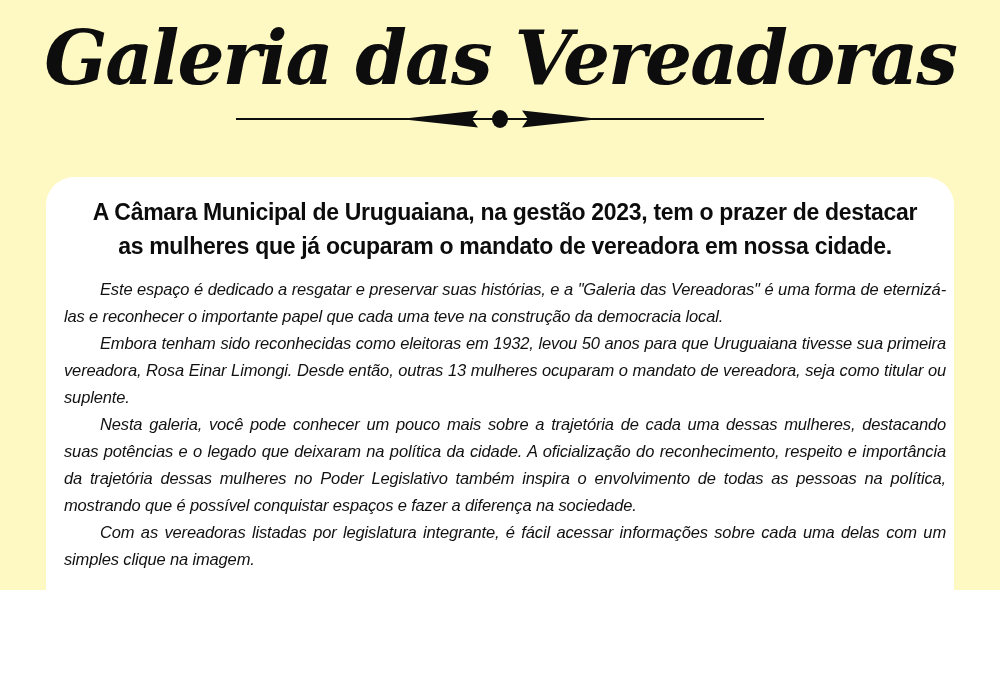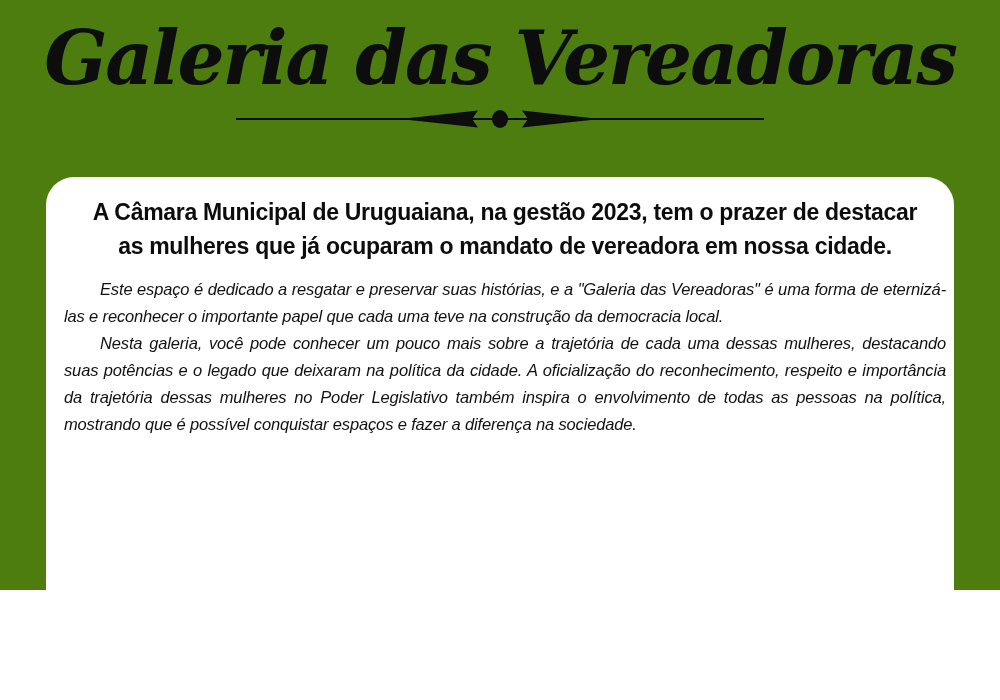--- a/index.html
+++ b/index.html
@@ -6,21 +6,21 @@
   html, body {
     width: 1000px;
     height: 700px;
     overflow: hidden;
     font-family: "Liberation Sans", sans-serif;
   }
   .page {
     position: relative;
     width: 1000px;
     height: 590px;
-    background: #4d7c0f;
+    background: #fef9c3;
   }
   .header {
     position: absolute;
     top: 0; left: 0; right: 0;
     height: 165px;
     text-align: center;
   }
   .page-title {
     margin-top: 2px;
     font-family: "DejaVu Serif", serif;
@@ -80,17 +80,19 @@
       <polygon points="168,13 246,4.5 240,13 246,21.5" fill="#0d0d0d"></polygon>
       <ellipse cx="268" cy="13" rx="8" ry="9" fill="#0d0d0d"></ellipse>
       <polygon points="368,13 290,4.5 296,13 290,21.5" fill="#0d0d0d"></polygon>
     </svg>
   </div>
 
   <div class="card">
     <h2 class="card-heading">A Câmara Municipal de Uruguaiana, na gestão 2023, tem o prazer de destacar as mulheres que já ocuparam o mandato de vereadora em nossa cidade.</h2>
     <div class="card-body">
       <p>Este espaço é dedicado a resgatar e preservar suas histórias, e a "Galeria das Vereadoras" é uma forma de eternizá-las e reconhecer o importante papel que cada uma teve na construção da democracia local.</p>
+      <p>Embora tenham sido reconhecidas como eleitoras em 1932, levou 50 anos para que Uruguaiana tivesse sua primeira vereadora, Rosa Einar Limongi. Desde então, outras 13 mulheres ocuparam o mandato de vereadora, seja como titular ou suplente.</p>
       <p>Nesta galeria, você pode conhecer um pouco mais sobre a trajetória de cada uma dessas mulheres, destacando suas potências e o legado que deixaram na política da cidade. A oficialização do reconhecimento, respeito e importância da trajetória dessas mulheres no Poder Legislativo também inspira o envolvimento de todas as pessoas na política, mostrando que é possível conquistar espaços e fazer a diferença na sociedade.</p>
+      <p>Com as vereadoras listadas por legislatura integrante, é fácil acessar informações sobre cada uma delas com um simples clique na imagem.</p>
     </div>
   </div>
 
 </div>
 
 </body></html>

